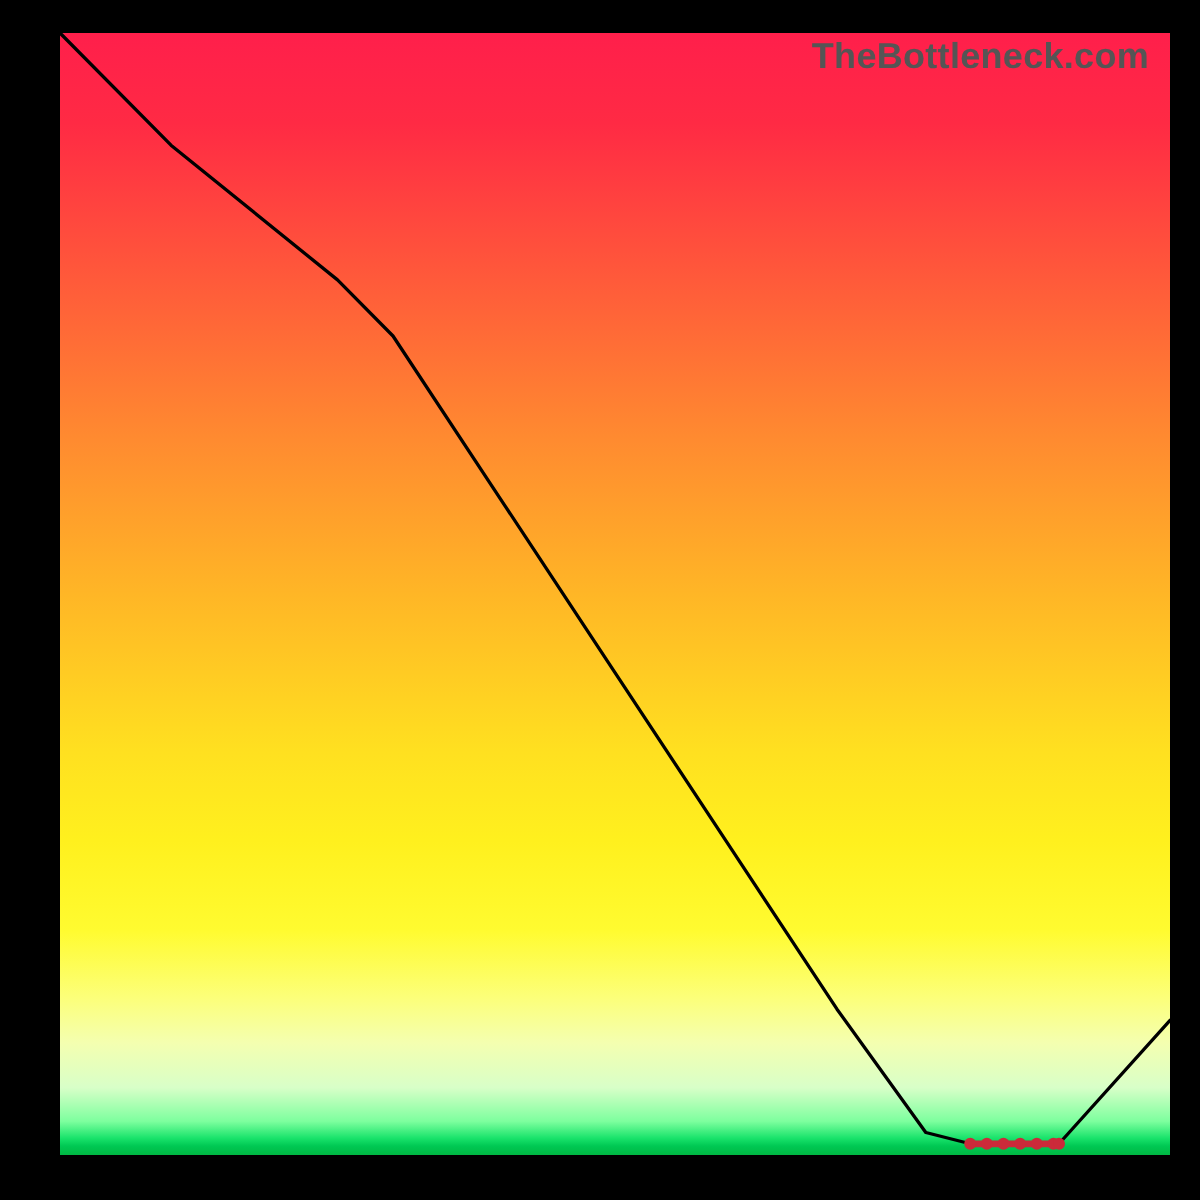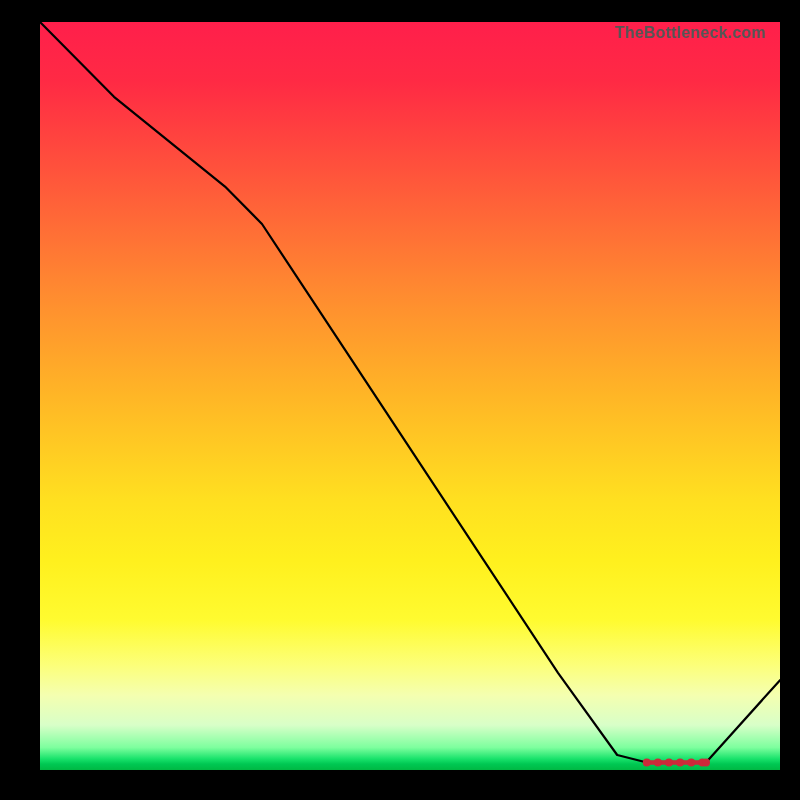--- a/index.html
+++ b/index.html
@@ -39,21 +39,21 @@
       #19e36b 98.5%,
       #00c853 99.2%,
       #00b843 100%
     );
   }
   .watermark {
     position: absolute;
     top: 2px;
     right: 14px;
     color: #555;
-    font-size: 16px;
+    font-size: 24px;
     font-weight: 600;
     letter-spacing: 0.2px;
     user-select: none;
   }
   svg.curve {
     position: absolute;
     left: 0;
     top: 0;
     width: 740px;
     height: 748px;

